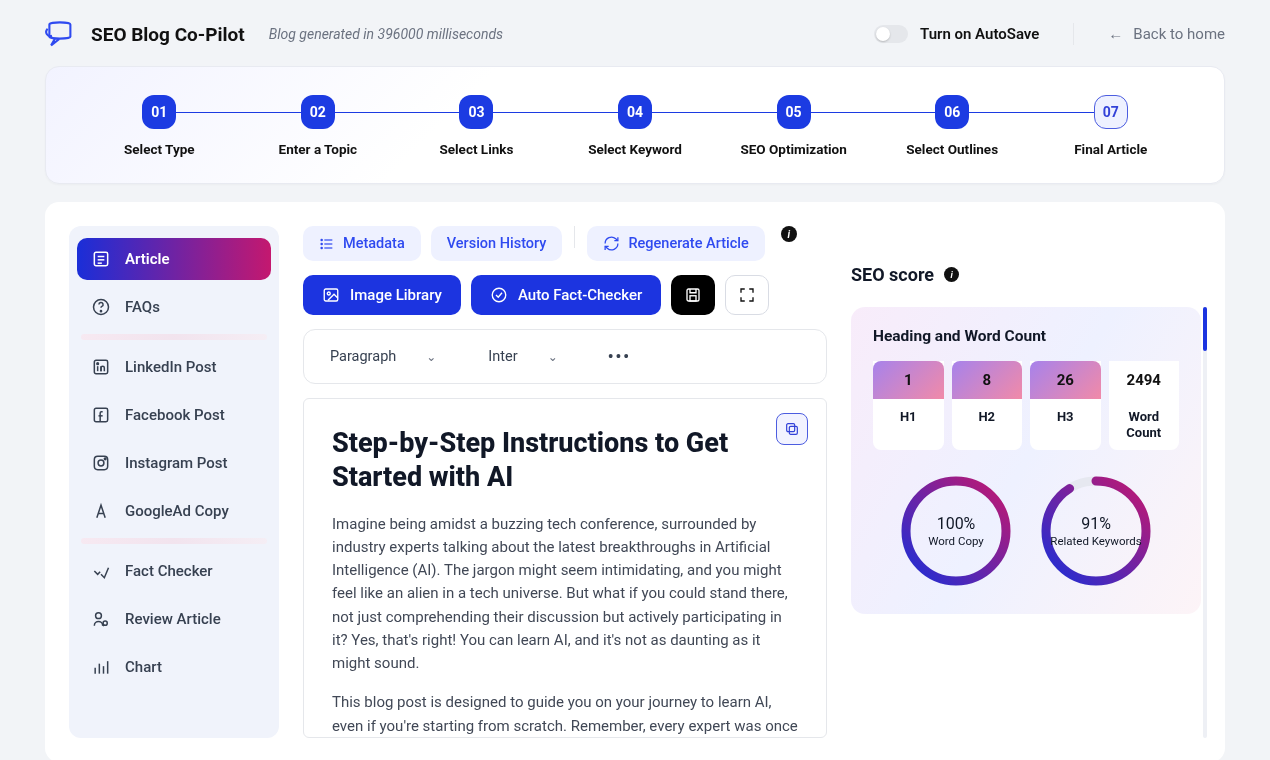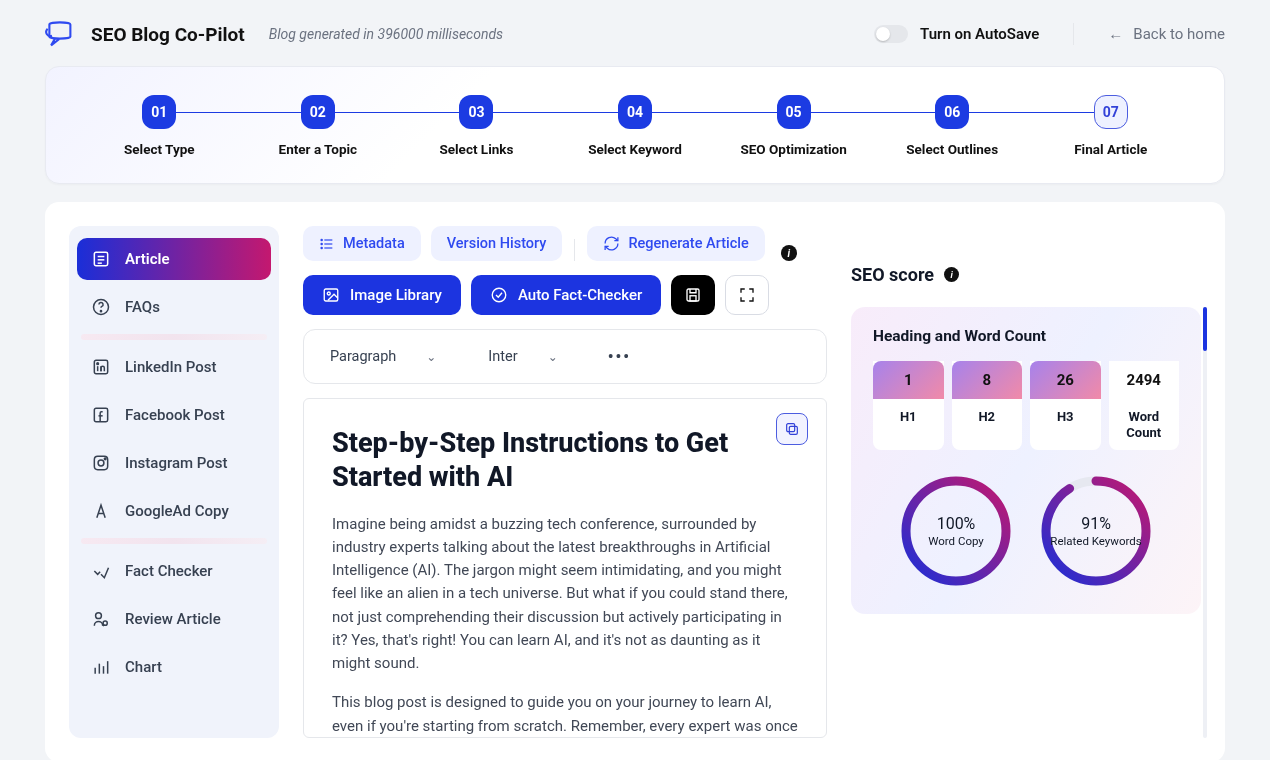--- a/index.html
+++ b/index.html
@@ -31,21 +31,21 @@
 
 .sidebar { width:210px; background:#f0f3fb; border-radius:12px; padding:12px 8px; flex-shrink:0; }
 .sb-item { display:flex; align-items:center; gap:14px; padding:11px 14px; border-radius:10px; font-size:15px; font-weight:500; color:#374151; cursor:pointer; margin-bottom:6px; }
 .sb-item.active { background:linear-gradient(90deg,#1a2ed8,#c4186f); color:#fff; font-weight:600; }
 .sb-item .ic { width:20px; height:20px; flex-shrink:0; }
 .sb-sep { height:6px; background:linear-gradient(90deg,#fbe2eb,#f3d9e5,#f8eaf0); margin:4px 4px 6px; border-radius:4px; opacity:.6; }
 
 .content { flex:1; display:flex; gap:24px; min-width:0; }
 .editor-col { flex:0 0 524px; display:flex; flex-direction:column; gap:14px; min-width:0; }
 
-.pill-row { display:flex; align-items:flex-end; gap:10px; }
+.pill-row { display:flex; align-items:flex-start; gap:10px; }
 .pill { background:#eef1ff; color:#2f4af0; font-size:14.5px; font-weight:500; padding:9px 16px; border-radius:10px; display:flex; align-items:center; gap:8px; cursor:pointer; }
 .pill.sep { background:none; width:1px; height:22px; margin:0 2px; border-left:1px solid #e5e7eb; padding:0; border-radius:0; }
 .info-dot { width:16px; height:16px; border-radius:50%; background:#111; color:#fff; font-size:10px; display:flex; align-items:center; justify-content:center; font-style:italic; font-weight:bold; margin-left:6px; }
 
 .btn-row { display:flex; gap:10px; }
 .btn { border-radius:10px; padding:4px 18px; font-size:15px; font-weight:500; display:flex; align-items:center; gap:10px; cursor:pointer; border:1px solid transparent; }
 .btn.primary { background:#1c34e0; color:#fff; }
 .btn.dark { background:#000; color:#fff; padding:10px 12px; }
 .btn.outline { background:#fff; border:1px solid #d9dce4; color:#111; padding:10px 12px; }
 

